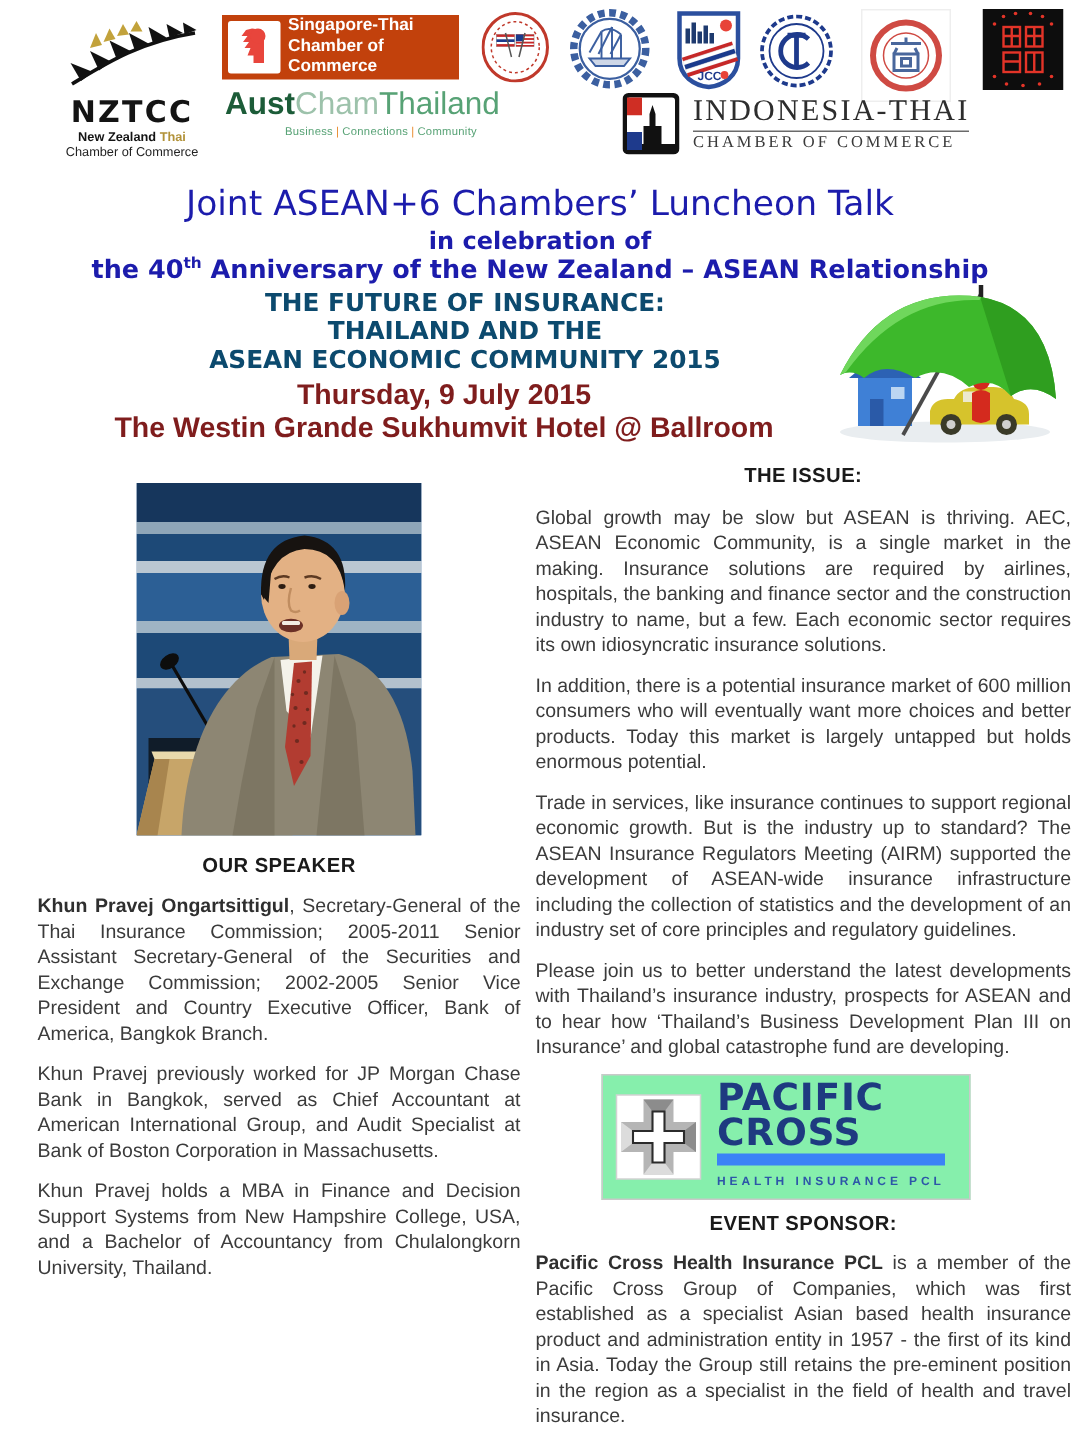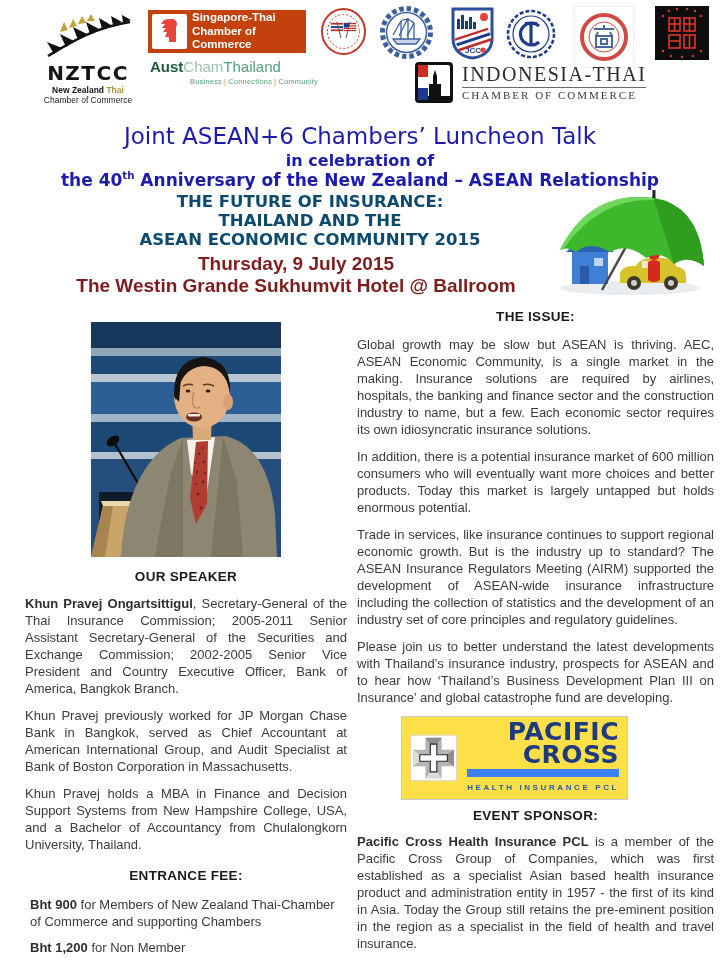--- a/index.html
+++ b/index.html
@@ -13,21 +13,21 @@
   .abs { position:absolute; }
   .logo-nztcc { left:34px; top:12px; width:108px; text-align:center; }
   .nztcc-abbr { font-family:"DejaVu Sans",sans-serif; font-weight:700; font-size:20px; letter-spacing:1.5px; color:#141414; line-height:1; margin-top:1px; }
   .nztcc-l1 { font-size:8.5px; font-weight:700; color:#141414; margin-top:2px; }
   .nztcc-l1 .gold { color:#b29238; }
   .nztcc-l2 { font-size:8.5px; color:#222; }
   .logo-stcc { left:148px; top:10px; width:158px; height:43px; background:#c2410c; display:flex; align-items:center; }
   .stcc-tile { width:35px; height:35px; background:#fff; margin:0 5px 0 4px; border-radius:2px; flex:0 0 auto; }
   .stcc-text { color:#fff; font-weight:700; font-size:11.5px; line-height:1.2; }
   .logo-austcham { left:150px; top:59px; width:170px; }
-  .ac-name { font-size:15px; font-weight:700; line-height:1; }
+  .ac-name { font-size:21px; font-weight:700; line-height:1; }
   .ac-p1 { color:#1c5c38; } .ac-p2 { color:#9dc2ab; font-weight:400; } .ac-p3 { color:#57a275; font-weight:400; }
   .ac-tag { font-size:7.5px; color:#57a275; margin-top:3px; letter-spacing:0.2px;padding-left:40px; }
   .ac-tag .pipe { color:#e98b2d; padding:0 2px; }
   .logo-mtcc { left:321px; top:8px; } .logo-gear { left:379px; top:5px; }
   .logo-jcc  { left:451px; top:7px; } .logo-tcc  { left:506px; top:9px; }
   .logo-seal { left:575px; top:7px; width:58px; height:60px; background:#fff; box-shadow:0 0 0 1px #eee; display:flex; align-items:center; justify-content:center; }
   .logo-thk  { left:655px; top:6px; }
   .logo-indo { left:388px; top:62px; display:flex; align-items:center; gap:9px;margin-left:27px; }
   .indo-text .l1 { font-family:"Liberation Serif",serif; font-size:20px; letter-spacing:1.5px; color:#2d2d2d; line-height:1.05; }
   .indo-text .l2 { font-family:"Liberation Serif",serif; font-size:11px; letter-spacing:2px; color:#3a3a3a; border-top:1px solid #6a6a6a; margin-top:2px; padding-top:1px; }
@@ -46,21 +46,21 @@
   .col-left  { left:25px;  top:315px; width:322px; }
   .col-right { left:357px; top:308px; width:357px; }
   .col-heading { text-align:center; font-weight:700; font-size:13.5px; color:#1a1a1a; letter-spacing:0.3px; }
   .photo { width:190px; height:235px; margin:7px auto 0; display:block; }
   .speaker-head { margin:11px 0 10px; }
   .issue-head { margin-bottom:11px; }
   .fee-head { margin:14px 0 12px; }
   .fee p { text-align:left; padding-left:5px; margin-bottom:9px; }
   b { color:#2f2f2f; }
   
-  .pc-box { width:227px; height:84px; margin:3px 0 7px 44px; border:1px solid #c9c9c9; display:flex; align-items:center; padding:5px 8px; background:#fde047;text-align:right; }
+  .pc-box { width:246px; height:84px; margin:3px 0 7px 44px; border:1px solid #c9c9c9; display:flex; align-items:center; padding:5px 8px; background:#86efac; }
   .pc-text { margin-left:10px; }
   .pc-word { font-family:"DejaVu Sans",sans-serif; font-weight:700; font-size:25px; line-height:0.92; color:#1e3a80; letter-spacing:0.5px; }
   .pc-sub { font-size:8px; letter-spacing:2.6px; color:#2d56a8; font-weight:700; border-top:8px solid #3b82f6; margin-top:3px; padding-top:2px; white-space:nowrap; }
   .sponsor-head { margin:0 0 9px; }
   .umbrella { left:550px; top:188px; }
 </style>
 </head>
 <body>
 
 <div class="page">
@@ -342,25 +342,20 @@
       <path d="M103,70 Q100,80 103,85 Q106,87 109,85" stroke="#c08d60" stroke-width="1.6" fill="none"></path>
       <ellipse cx="103" cy="95" rx="8" ry="4.5" fill="#6b3026"></ellipse>
       <rect x="97" y="92" width="12" height="2.6" rx="1" fill="#f2ece2"></rect>
     </svg>
 
     <div class="col-heading speaker-head">OUR SPEAKER</div>
     <p><b>Khun Pravej Ongartsittigul</b><span>, Secretary-General of the Thai Insurance Commission; 2005-2011 Senior Assistant Secretary-General of the Securities and Exchange Commission; 2002-2005 Senior Vice President and Country Executive Officer, Bank of America, Bangkok Branch.</span></p>
     <p>Khun Pravej previously worked for JP Morgan Chase Bank in Bangkok, served as Chief Accountant at American International Group, and Audit Specialist at Bank of Boston Corporation in Massachusetts.</p>
     <p>Khun Pravej holds a MBA in Finance and Decision Support Systems from New Hampshire College, USA, and a Bachelor of Accountancy from Chulalongkorn University, Thailand.</p>
 
-    <div class="fee">
-      <div class="col-heading fee-head">ENTRANCE FEE:</div>
-      <p><b>Bht 900</b><span>  for Members of New Zealand Thai-Chamber of Commerce and supporting Chambers</span></p>
-      <p><b>Bht 1,200</b><span>  for Non Member</span></p>
-    </div>
   </div>
 
   <div class="col col-right">
     <div class="col-heading issue-head">THE ISSUE:</div>
     <p>Global growth may be slow but ASEAN is thriving.  AEC, ASEAN Economic Community, is a single market in the making.  Insurance solutions are required by airlines, hospitals, the banking and finance sector and the construction industry to name, but a few.  Each economic sector requires its own idiosyncratic insurance solutions.</p>
     <p>In addition, there is a potential insurance market of 600 million consumers who will eventually want more choices and better products.  Today this market is largely untapped but holds enormous potential.</p>
     <p>Trade in services, like insurance continues to support regional economic growth.  But is the industry up to standard?  The ASEAN Insurance Regulators Meeting (AIRM) supported the development of ASEAN-wide insurance infrastructure including the collection of statistics and the development of an industry set of core principles and regulatory guidelines.</p>
     <p>Please join us to better understand the latest developments with Thailand’s insurance industry, prospects for ASEAN and to hear how ‘Thailand’s Business Development Plan III on Insurance’ and global catastrophe fund are developing.</p>
 
     <div class="pc-box">

